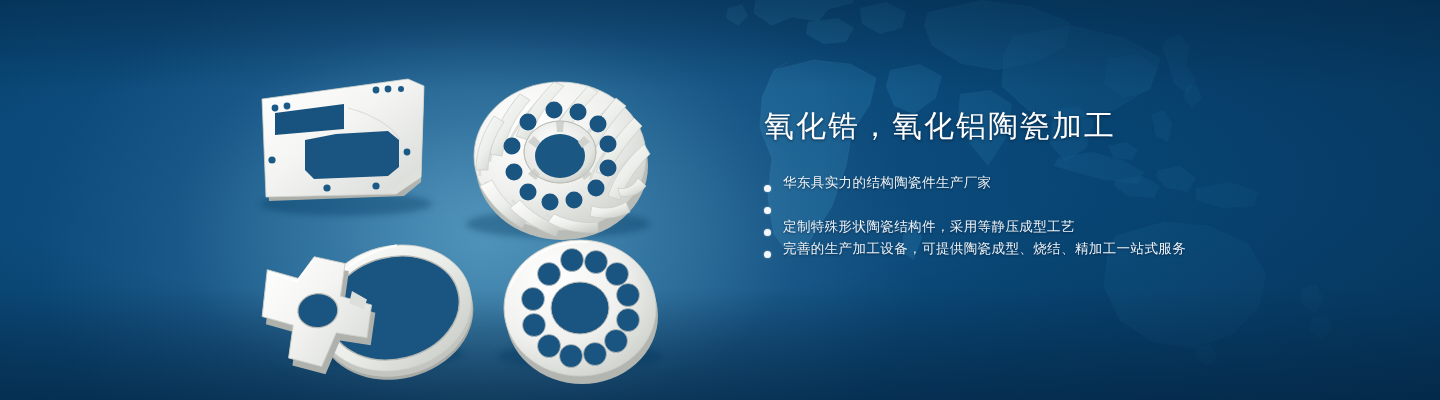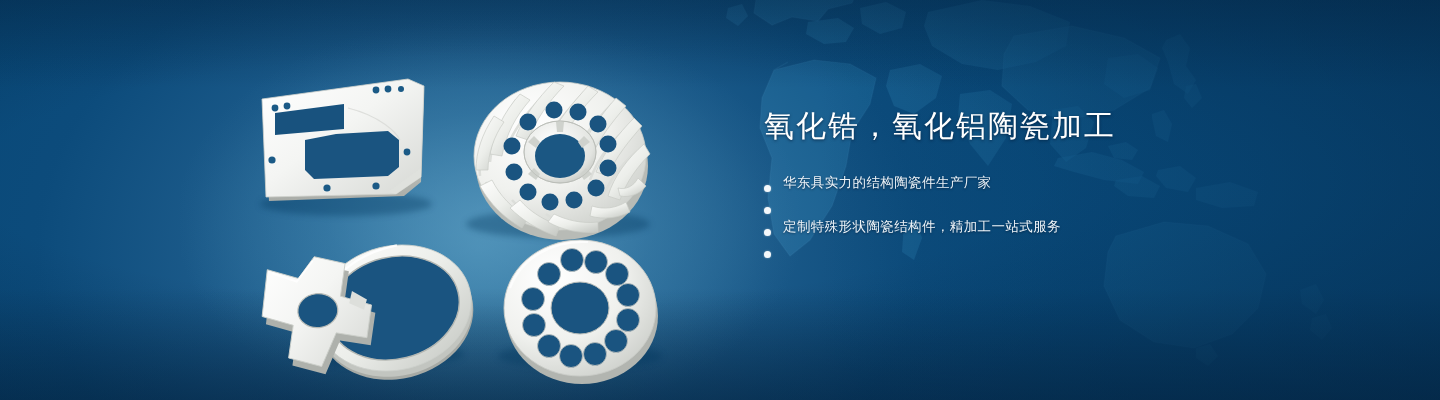--- a/index.html
+++ b/index.html
@@ -363,21 +363,22 @@
     <ul class="bullets">
       <li>
         <span class="dot"></span>
         <span>华东具实力的结构陶瓷件生产厂家</span>
       </li>
       <li>
         <span class="dot"></span>
       </li>
       <li>
         <span class="dot"></span>
-        <span>定制特殊形状陶瓷结构件，精加工一站式服务</span>
+        <span>定制特殊形状陶瓷结构件，采用等静压成型工艺</span>
       </li>
       <li>
         <span class="dot"></span>
+        <span>完善的生产加工设备，可提供陶瓷成型、烧结、精加工一站式服务</span>
       </li>
     </ul>
   </div>
 
 </div>
 
 </body></html>

